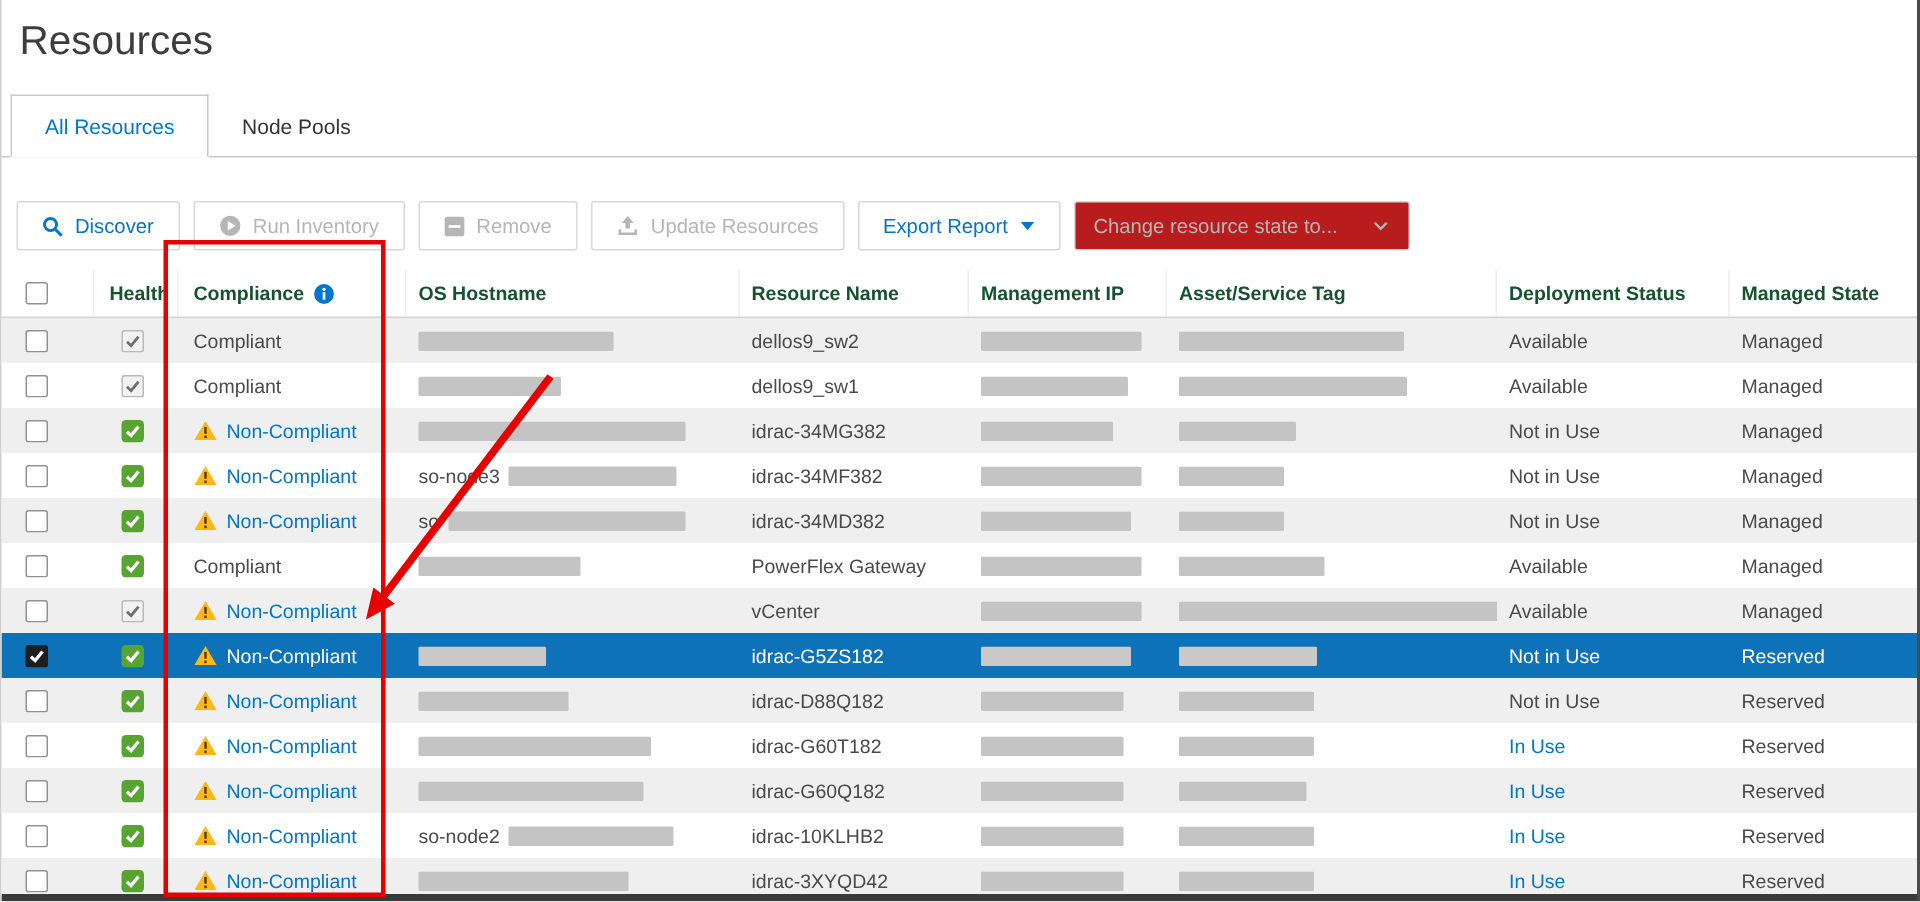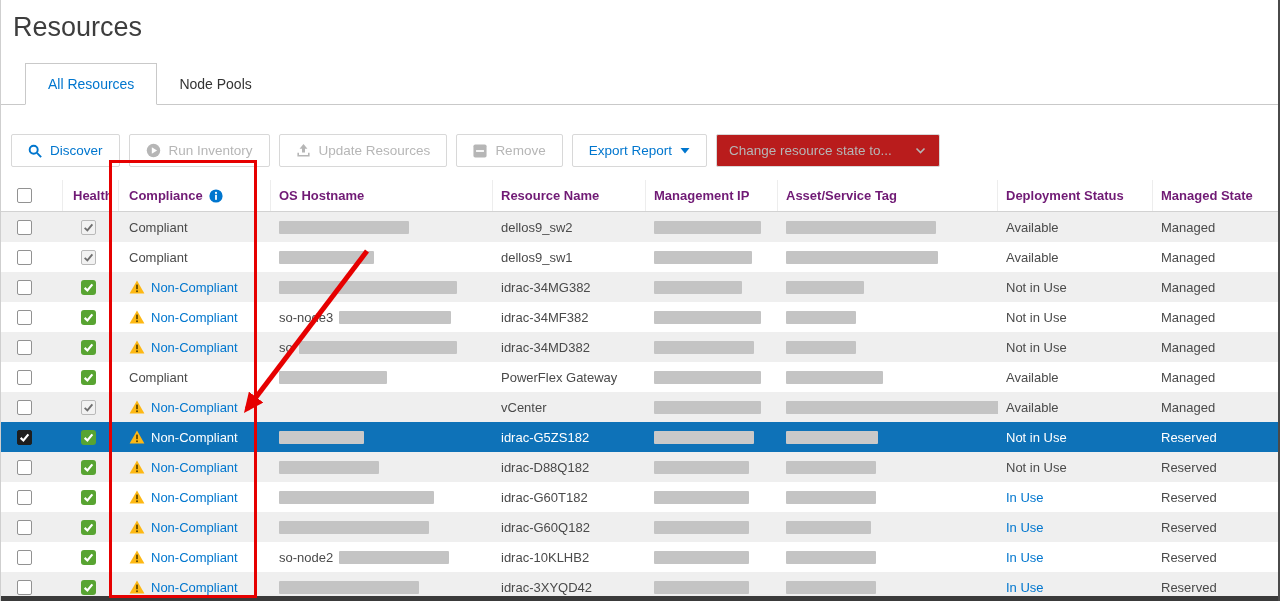--- a/index.html
+++ b/index.html
@@ -1,31 +1,31 @@
 <!DOCTYPE html>
 <html style="--accent: #0076ce; --sel: #0e72b8; --green: #58a432; --red: #e60000; --redact: #c4c4c4; --stripe: #efefef;"><head>
 <meta charset="utf-8">
 <style>
   html,body{margin:0;padding:0;background:#fff;}
   .page{position:relative;width:1280px;height:601px;overflow:hidden;background:#fff;
         font-family:"Liberation Sans",sans-serif;box-sizing:border-box;
         border-left:1px solid #cfcfcf;border-right:2px solid #4a4a4a;}
   .page-title{margin:0;padding:12px 16px 0 12px;font-size:27px;font-weight:400;color:#3d3d3d;}
-  .tabbar{display:flex;align-items:flex-end;margin-top:20px;padding-left:24px;border-bottom:1px solid #c9c9c9;}
+  .tabbar{display:flex;align-items:flex-end;margin-top:20px;padding-left:6px;border-bottom:1px solid #c9c9c9;}
   .tab{font-size:14px;padding:12px 22px;color:#333;cursor:pointer;}
   .tab.active{color:var(--accent);background:#fff;border:1px solid #c9c9c9;border-bottom:1px solid #fff;margin-bottom:-1px;}
   .toolbar{display:flex;gap:9px;margin:14px 10px 13px 10px;}
   .btn{display:flex;align-items:center;gap:8px;height:33px;padding:0 16px;background:#fff;
        border:1px solid #d8d8d8;border-radius:2px;font-family:inherit;font-size:13.5px;white-space:nowrap;cursor:pointer;margin-top:15px;}
   .btn.on{color:var(--accent);}
   .btn.off{color:#b6b6b6;}
   .btn.select-like{background:#b91c1c;width:224px;justify-content:space-between;padding:0 12px;}
   .btn-left{display:inline-flex;align-items:center;gap:8px;}
   .ic{display:inline-flex;align-items:center;}
-  .thead{display:flex;align-items:center;height:31px;border-bottom:1px solid #d2d2d2;font-size:13px;font-weight:700;color:#701a75;}
+  .thead{display:flex;align-items:center;height:31px;border-bottom:1px solid #d2d2d2;font-size:13px;font-weight:700;color:#14532d;}
   .cell{box-sizing:border-box;display:flex;align-items:center;gap:6px;white-space:nowrap;overflow:hidden;padding-left:8px;flex:none;}
   .c0{width:62px;padding-left:16px;}
   .c1{width:56px;padding-left:10px;}
   .c2{width:152px;padding-left:10px;}
   .c3{width:222px;align-items:center;}
   .c4{width:153px;}
   .c5{width:132px;}
   .c6{width:220px;}
   .c7{width:155px;}
   .c8{width:128px;}
@@ -78,37 +78,37 @@
               <circle cx="8" cy="8" r="7.2" fill="currentColor"></circle>
               <polygon points="6.2,4.6 11.8,8 6.2,11.4" fill="#fff"></polygon>
             </svg>
           </span>
           <span>Run Inventory</span>
         </span>
       </button>
       <button class="btn off">
         <span class="btn-left">
           <span class="ic">
+            <svg width="14" height="14" viewBox="0 0 16 16">
+              <rect x="0.5" y="0.5" width="15" height="15" rx="2" fill="currentColor"></rect>
+              <rect x="3.5" y="7" width="9" height="2" fill="#fff"></rect>
+            </svg>
+          </span>
+          <span>Remove</span>
+        </span>
+      </button>
+      <button class="btn off">
+        <span class="btn-left">
+          <span class="ic">
             <svg width="15" height="15" viewBox="0 0 16 16" fill="currentColor">
               <polygon points="8,1 12.2,6 9.6,6 9.6,10 6.4,10 6.4,6 3.8,6"></polygon>
               <path d="M1.5 10.5 V14.5 H14.5 V10.5 H12.8 V12.8 H3.2 V10.5 Z"></path>
             </svg>
           </span>
           <span>Update Resources</span>
-        </span>
-      </button>
-      <button class="btn off">
-        <span class="btn-left">
-          <span class="ic">
-            <svg width="14" height="14" viewBox="0 0 16 16">
-              <rect x="0.5" y="0.5" width="15" height="15" rx="2" fill="currentColor"></rect>
-              <rect x="3.5" y="7" width="9" height="2" fill="#fff"></rect>
-            </svg>
-          </span>
-          <span>Remove</span>
         </span>
       </button>
       <button class="btn on">
         <span class="btn-left">
           <span>Export Report</span>
         </span>
         <span class="ic">
           <svg width="10" height="9" viewBox="0 0 10 9">
             <polygon points="0.5,2 9.5,2 5,7.5" fill="currentColor"></polygon>
           </svg>

